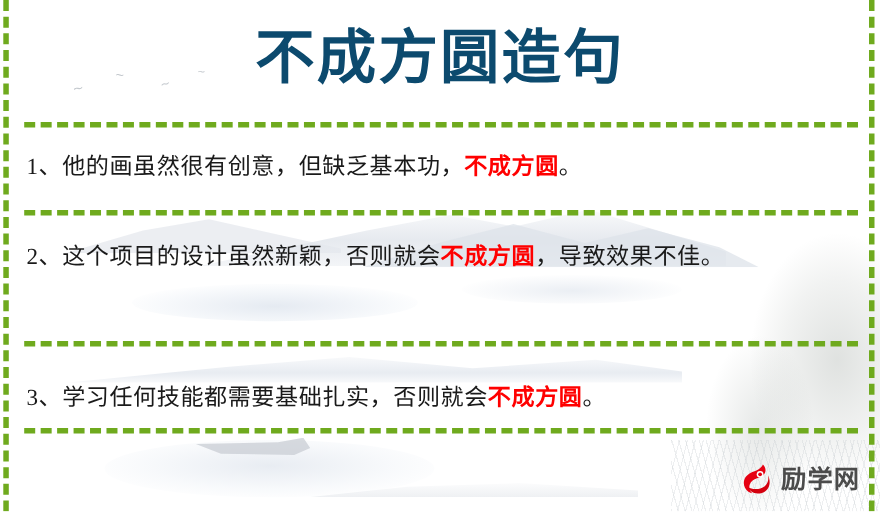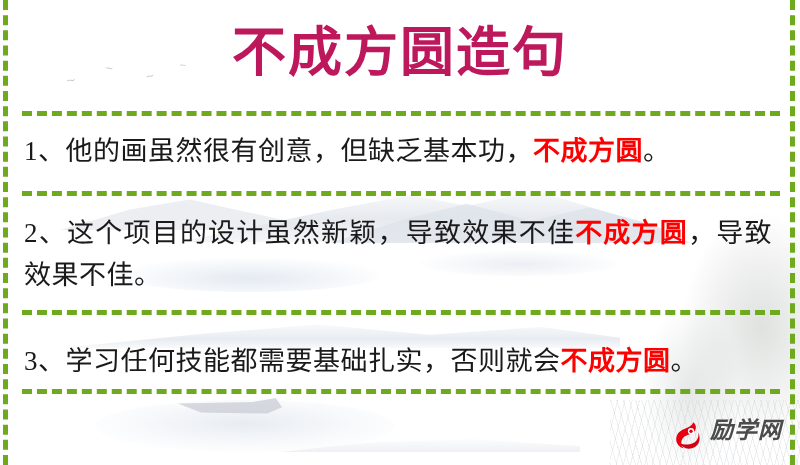--- a/index.html
+++ b/index.html
@@ -174,64 +174,63 @@
     position: absolute;
     left: 0;
     top: 18px;
     width: 800px;
     text-align: center;
     font-family: "Liberation Serif", "DejaVu Serif", serif;
     font-weight: bold;
     font-size: 54px;
     line-height: 70px;
     letter-spacing: 2px;
-    color: #be185d;
+    color: #0c4a6e;
     z-index: 3;
     white-space: nowrap;
   }
 
   
   .sentences {
     position: absolute;
     left: 0;
     top: 0;
     width: 800px;
     height: 465px;
     z-index: 3;
   }
   .sentence {
     position: absolute;
     left: 24px;
     width: 748px;
     font-family: "Liberation Serif", "DejaVu Serif", serif;
-    font-size: 27px;
+    font-size: 21px;
     line-height: 42px;
     color: #1a1a1a;
     letter-spacing: 0.5px;
     text-align: justify;
   }
   .sentence.s1 { top: 130px; }
   .sentence.s2 { top: 212px; }
   .sentence.s3 { top: 340px; }
 
   .idiom {
     color: #ff0000;
     font-weight: bold;
   }
 
   
   .logo {
     position: absolute;
     right: 18px;
     bottom: 12px;
     display: flex;
-    align-items: flex-start;
+    align-items: center;
     gap: 6px;
     z-index: 4;
-    font-style: italic;
   }
   .logo-mark {
     position: relative;
     width: 34px;
     height: 34px;
     flex: 0 0 34px;
   }
   .logo-text {
     font-family: "Liberation Sans", "DejaVu Sans", sans-serif;
     font-weight: bold;
@@ -269,21 +268,21 @@
   <div class="frame-right"></div>
 
   <div class="title">不成方圆造句</div>
 
   <div class="divider d1"></div>
 
   <div class="sentences">
 
     <div class="sentence s1"><span>1、</span><span>他的画虽然很有创意，但缺乏基本功，</span><span class="idiom">不成方圆</span><span>。</span></div>
 
-    <div class="sentence s2"><span>2、</span><span>这个项目的设计虽然新颖，导致效果不佳</span><span class="idiom">不成方圆</span><span>，导致效果不佳。</span></div>
+    <div class="sentence s2"><span>2、</span><span>这个项目的设计虽然新颖，否则就会</span><span class="idiom">不成方圆</span><span>，导致效果不佳。</span></div>
 
     <div class="sentence s3"><span>3、</span><span>学习任何技能都需要基础扎实，否则就会</span><span class="idiom">不成方圆</span><span>。</span></div>
 
   </div>
 
   <div class="divider d2"></div>
   <div class="divider d3"></div>
   <div class="divider d4"></div>
 
   <div class="logo">

